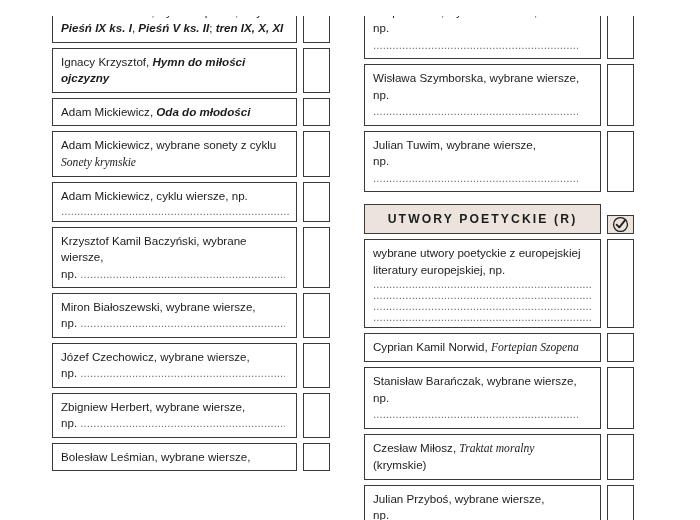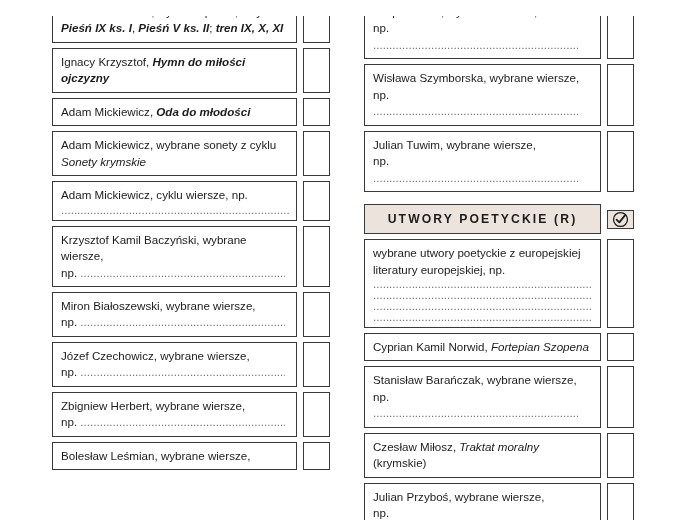--- a/index.html
+++ b/index.html
@@ -54,21 +54,21 @@
     flex: 0 0 27px;
     margin-left: 6px;
     background: #fff;
   }
 
   
   .cropped-top {
     margin-top: -18px;
   }
 
-  .entry .ital { font-style: italic; }
+  .entry .ital { font-style: italic; font-family: Liberation Serif, serif; }
   .entry .bi   { font-style: italic; font-weight: bold; }
 
   .dots {
     display: block;
     height: 11px;
     line-height: 11px;
     overflow: hidden;
     color: #6f6f6f;
     letter-spacing: 0px;
     font-size: 11.6px;
@@ -82,21 +82,21 @@
     white-space: nowrap;
     overflow: hidden;
     display: inline-block;
     vertical-align: bottom;
     max-width: 205px;
   }
 
   
   .section-head {
     display: flex;
-    align-items: center;
+    align-items: flex-end;
     margin-bottom: 5px;
     margin-top: 12px;
   }
   .section-head .title {
     flex: 1 1 auto;
     border: 1.6px solid #3a3a3a;
     box-sizing: border-box;
     background: #ece4dc;
     text-align: center;
     font-weight: bold;

